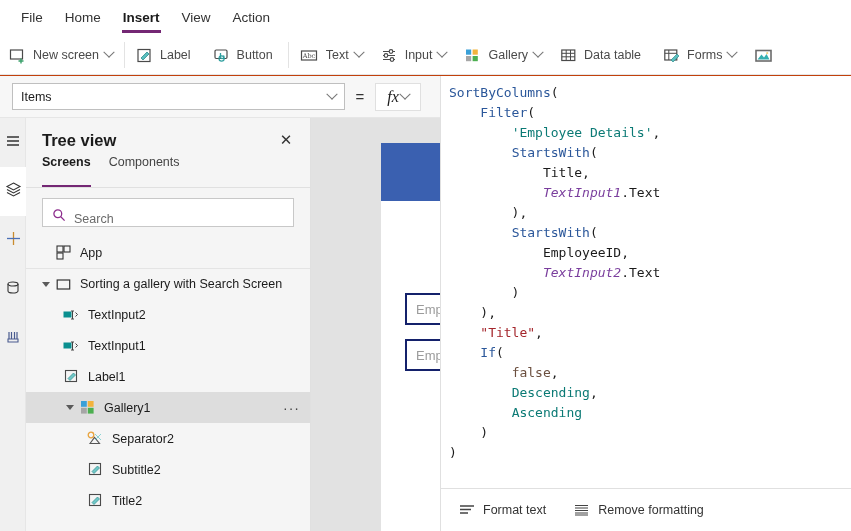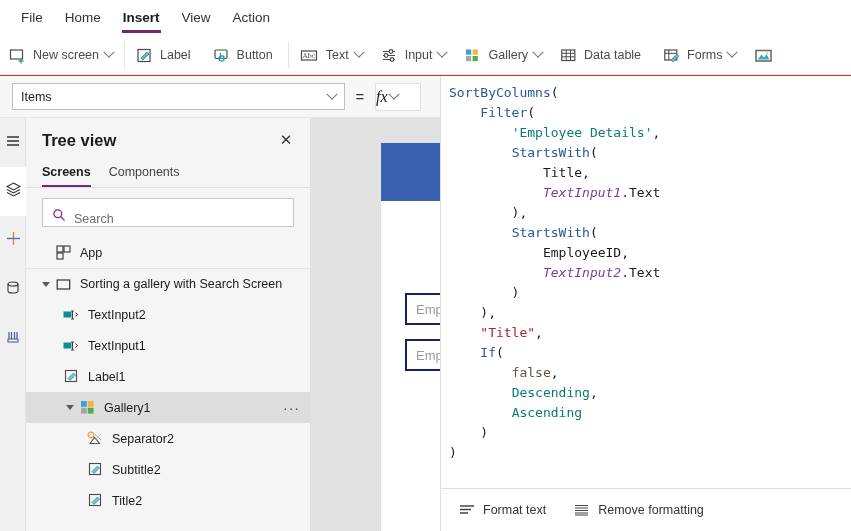--- a/index.html
+++ b/index.html
@@ -103,21 +103,21 @@
     width: 30px;
     text-align: center;
     font-size: 15px;
     color: #333;
   }
   .fx-btn {
     width: 46px; height: 28px;
     border: 1px solid #e0e0e0;
     background: #ffffff;
     box-sizing: border-box;
-    display: flex; align-items: center; justify-content: flex-start;
+    display: flex; align-items: center; justify-content: center;
     gap: 0;
   }
   .fx-btn .fx {
     font-family: "Liberation Serif", serif;
     font-style: italic;
     font-size: 16px;
     color: #1b1b1b;
   }
 
   
@@ -167,21 +167,21 @@
     display: flex; align-items: flex-end;
     padding: 0 16px;
     box-sizing: border-box;
     border-bottom: 1px solid #e0e0e0;
   }
   .tp-tab {
     position: relative;
     font-size: 12.5px;
     color: #444;
     margin-right: 18px;
-    padding-bottom: 8px;
+    padding-bottom: 18px;
   }
   .tp-tab.active { color: #1b1b1b; font-weight: bold; }
   .tp-tab.active::after {
     content: "";
     position: absolute;
     left: 0; right: 0; bottom: 0;
     height: 2.5px;
     background: #742774;
   }
   .tp-search-wrap { padding: 10px 16px 8px 16px; }

